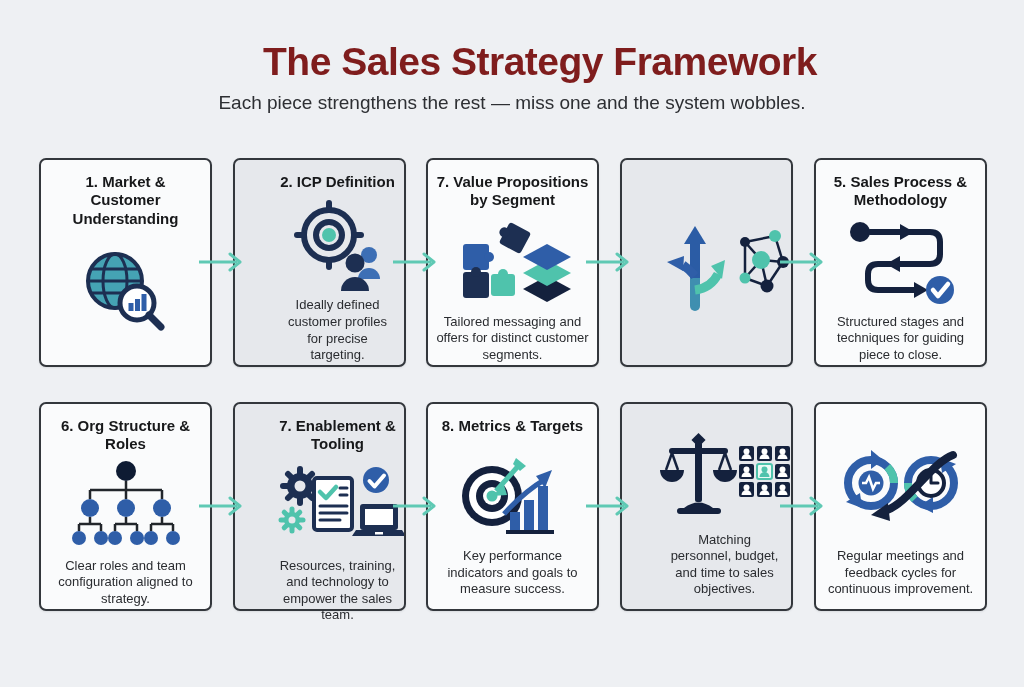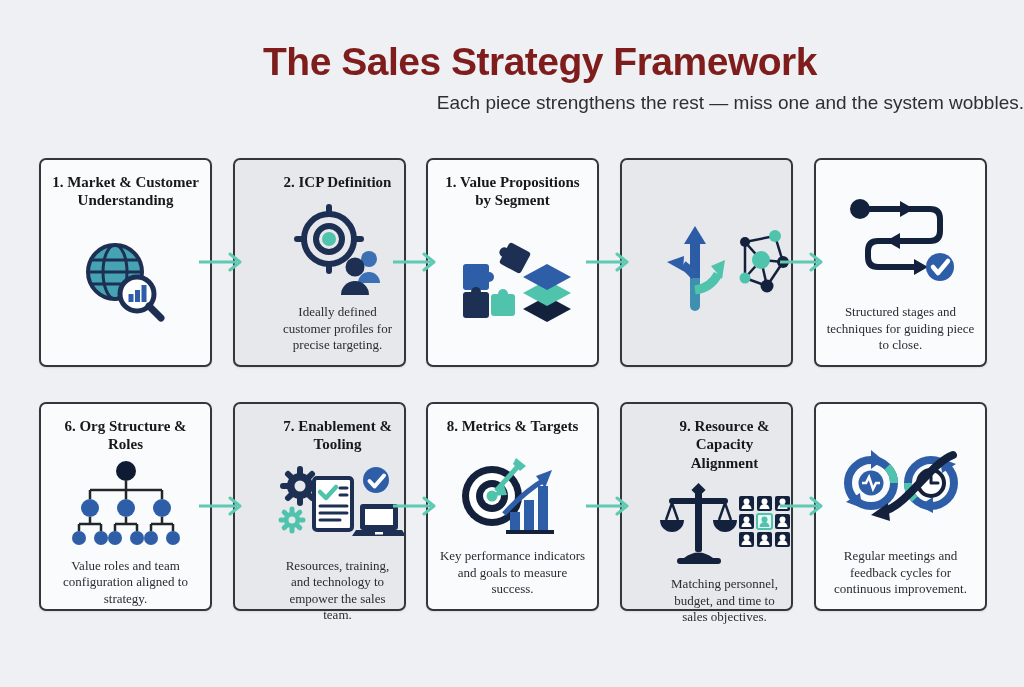--- a/index.html
+++ b/index.html
@@ -1,26 +1,26 @@
 <!DOCTYPE html>
 <html><head>
 <meta charset="utf-8">
 <style>
   html,body{margin:0;padding:0;}
   body{font-family:"Liberation Sans",sans-serif;background:#e9ebee;}
   .stage{position:relative;width:1024px;height:687px;background:#eef0f3;overflow:hidden;}
   .main-title{position:absolute;top:40px;left:0;width:100%;text-align:center;
     font-size:39px;font-weight:700;color:#7f1d1d;letter-spacing:-0.5px;margin-left:28px;}
-  .subtitle{position:absolute;top:92px;left:0;width:100%;text-align:right;
+  .subtitle{position:absolute;top:92px;left:0;width:100%;text-align:center;
     font-size:19px;color:#2d2f33;}
   .card{position:absolute;width:173px;height:209px;box-sizing:border-box;
     border:2px solid #33373c;border-radius:7px;
     display:flex;flex-direction:column;align-items:center;justify-content:space-between;
     padding:13px 8px 11px 8px;text-align:center;
-    box-shadow:0 1px 2px rgba(40,45,60,0.10);font-family:Liberation Serif, serif;}
+    box-shadow:0 1px 2px rgba(40,45,60,0.10);}
   .card.light{background:#fafbfc;}
   .card.gray{background:#e6e8ec;padding-left:44px;}
   .card-title{font-size:15px;font-weight:700;color:#17181a;line-height:1.22;}
   .card-desc{font-size:13px;color:#2a2c30;line-height:1.28;}
   .card-icon{flex:1;display:flex;align-items:center;justify-content:center;padding:4px 0;}
   .r1{top:158px}.r2{top:402px}
   .c1{left:39px}.c2{left:233px}.c3{left:426px}.c4{left:620px}.c5{left:814px}
   .flow-arrow{position:absolute;width:50px;height:22px;}
   .a1{left:197px}.a2{left:391px}.a3{left:584px}.a4{left:778px}
   .ar1{top:251px}.ar2{top:495px}
@@ -67,38 +67,39 @@
         <circle cx="86" cy="60" r="8" fill="#3d6fb5"></circle>
         <path d="M75 84 a11 11 0 0 1 22 0 z" fill="#3d6fb5"></path>
         <circle cx="72" cy="68" r="9.5" fill="#1d2f52"></circle>
         <path d="M58 96 a14 14 0 0 1 28 0 z" fill="#1d2f52"></path>
       </svg>
     </div>
     <div class="card-desc">Ideally defined customer profiles for precise targeting.</div>
   </div>
 
   <div class="card light r1 c3">
-    <div class="card-title">1. Value Propositions by Segment</div>
+    <div class="card-title">7. Value Propositions by Segment</div>
     <div class="card-icon">
       <svg width="124" height="96" viewBox="0 0 124 96">
         <polygon points="96,62 120,75 96,88 72,75" fill="#14213d"></polygon>
         <polygon points="96,46 120,59 96,72 72,59" fill="#4fc3ac"></polygon>
         <polygon points="96,30 120,43 96,56 72,43" fill="#2f5ea8"></polygon>
         <rect x="12" y="30" width="26" height="26" rx="3" fill="#2f5ea8"></rect>
         <circle cx="38" cy="43" r="5" fill="#2f5ea8"></circle>
         <rect x="12" y="58" width="26" height="26" rx="3" fill="#1d2f52"></rect>
         <circle cx="25" cy="58" r="5" fill="#1d2f52"></circle>
         <rect x="40" y="60" width="24" height="22" rx="3" fill="#4fc3ac"></rect>
         <circle cx="52" cy="60" r="5" fill="#4fc3ac"></circle>
         <g transform="rotate(28 64 24)">
           <rect x="52" y="12" width="24" height="24" rx="3" fill="#1d2f52"></rect>
           <circle cx="52" cy="24" r="5" fill="#1d2f52"></circle>
         </g>
       </svg>
     </div>
+    <div class="card-desc">Tailored messaging and offers for distinct customer segments.</div>
   </div>
 
   <div class="card gray r1 c4">
     <div class="card-icon">
       <svg width="132" height="96" viewBox="0 0 132 96">
         <path d="M36 90 V58" stroke="#3f8fb0" stroke-width="10" stroke-linecap="round" fill="none"></path>
         <line x1="36" y1="62" x2="36" y2="26" stroke="#2b5ca5" stroke-width="10"></line>
         <polygon points="36,10 25,28 47,28" fill="#2b5ca5"></polygon>
         <path d="M36 60 Q30 53 24 49" stroke="#2f5ea8" stroke-width="9" fill="none"></path>
         <polygon points="8,46 25,40 24,55" fill="#2f5ea8"></polygon>
@@ -119,20 +120,21 @@
         <circle cx="116" cy="20" r="6" fill="#4fc3ac"></circle>
         <circle cx="86" cy="26" r="5" fill="#14213d"></circle>
         <circle cx="124" cy="46" r="6" fill="#14213d"></circle>
         <circle cx="108" cy="70" r="6.5" fill="#14213d"></circle>
         <circle cx="86" cy="62" r="5.5" fill="#4fc3ac"></circle>
       </svg>
     </div>
   </div>
 
   <div class="card light r1 c5">
+    <div class="card-title">5. Sales Process &amp; Methodology</div>
     <div class="card-icon">
       <svg width="122" height="96" viewBox="0 0 122 96">
         <circle cx="20" cy="18" r="10" fill="#14213d"></circle>
         <path d="M30 18 H90 Q100 18 100 28 V40 Q100 50 90 50 H38 Q28 50 28 60 V66 Q28 76 38 76 H76" stroke="#14213d" stroke-width="6" fill="none" stroke-linecap="round"></path>
         <polygon points="74,18 60,10 60,26" fill="#14213d"></polygon>
         <polygon points="46,50 60,42 60,58" fill="#14213d"></polygon>
         <polygon points="88,76 74,68 74,84" fill="#14213d"></polygon>
         <circle cx="100" cy="76" r="14" fill="#2f5ea8"></circle>
         <path d="M93 76 l5 6 l10 -12" stroke="#ffffff" stroke-width="4.5" fill="none" stroke-linecap="round" stroke-linejoin="round"></path>
       </svg>
@@ -155,21 +157,21 @@
         <circle cx="61" cy="50" r="9" fill="#2f5ea8"></circle>
         <circle cx="97" cy="50" r="9" fill="#2f5ea8"></circle>
         <circle cx="14" cy="80" r="7" fill="#2f5ea8"></circle>
         <circle cx="36" cy="80" r="7" fill="#2f5ea8"></circle>
         <circle cx="50" cy="80" r="7" fill="#2f5ea8"></circle>
         <circle cx="72" cy="80" r="7" fill="#2f5ea8"></circle>
         <circle cx="86" cy="80" r="7" fill="#2f5ea8"></circle>
         <circle cx="108" cy="80" r="7" fill="#2f5ea8"></circle>
       </svg>
     </div>
-    <div class="card-desc">Value roles and team configuration aligned to strategy.</div>
+    <div class="card-desc">Clear roles and team configuration aligned to strategy.</div>
   </div>
 
   <div class="card gray r2 c2">
     <div class="card-title">7. Enablement &amp; Tooling</div>
     <div class="card-icon">
       <svg width="132" height="96" viewBox="0 0 132 96">
         <g stroke="#1d2f52" stroke-width="6" stroke-linecap="round">
           <line x1="39" y1="28" x2="45" y2="28"></line>
             <line x1="17" y1="28" x2="11" y2="28"></line>
           <line x1="28" y1="39" x2="28" y2="45"></line>
@@ -230,21 +232,20 @@
         <rect x="72" y="56" width="10" height="30" fill="#2f5ea8"></rect>
         <rect x="86" y="42" width="10" height="44" fill="#2f5ea8"></rect>
         <path d="M52 70 Q72 48 92 36" stroke="#2f5ea8" stroke-width="5" fill="none"></path>
         <polygon points="100,26 84,32 93,44" fill="#2f5ea8"></polygon>
       </svg>
     </div>
     <div class="card-desc">Key performance indicators and goals to measure success.</div>
   </div>
 
   <div class="card gray r2 c4">
-    <div class="card-title">9. Resource &amp; Capacity Alignment</div>
     <div class="card-icon">
       <svg width="132" height="96" viewBox="0 0 132 96">
         <g fill="#14213d">
           <rect x="36" y="16" width="7" height="60" rx="2"></rect>
           <rect x="34.5" y="9" width="10" height="10" transform="rotate(45 39.5 14)"></rect>
           <rect x="10" y="22" width="59" height="6" rx="3"></rect>
           <path d="M1 44 a12 12 0 0 0 24 0 z"></path>
           <path d="M54 44 a12 12 0 0 0 24 0 z"></path>
           <path d="M25 82 q14.5 -11 29 0 z"></path>
           <rect x="18" y="82" width="44" height="6" rx="3"></rect>

